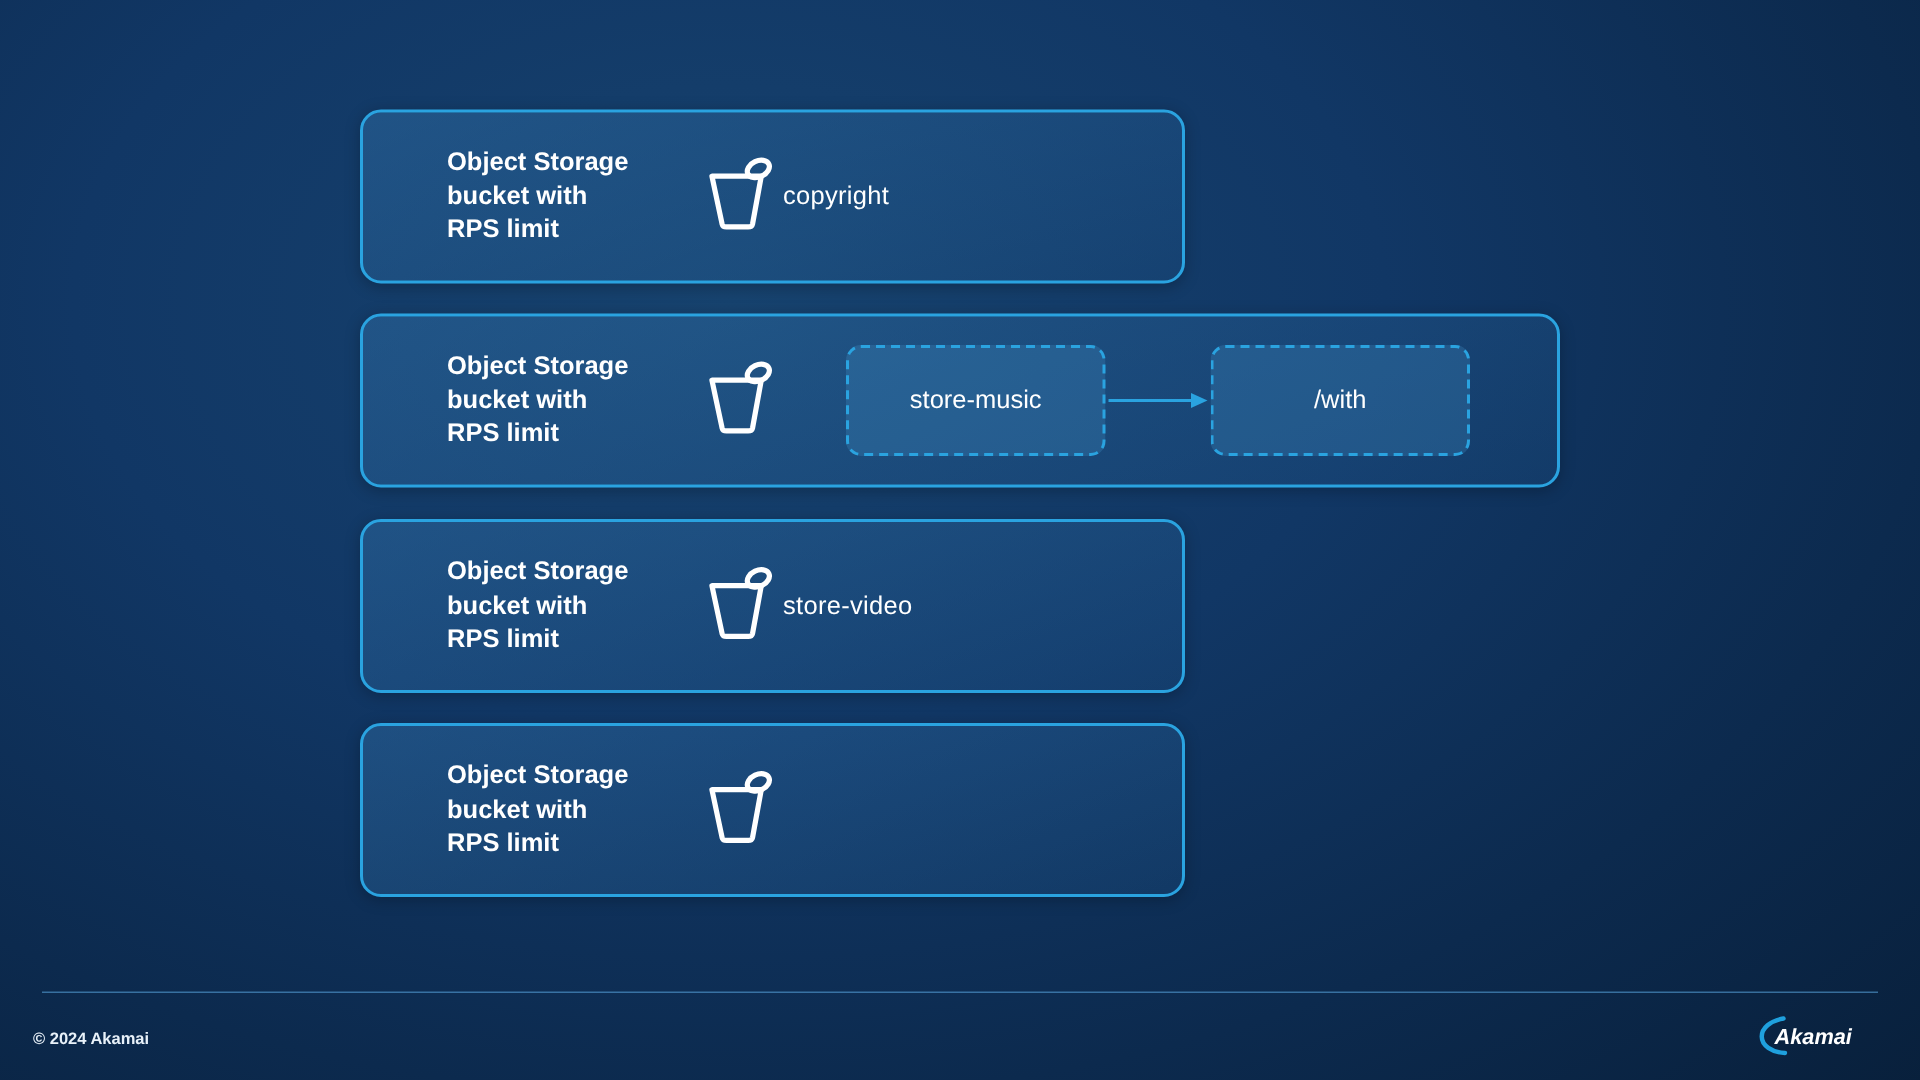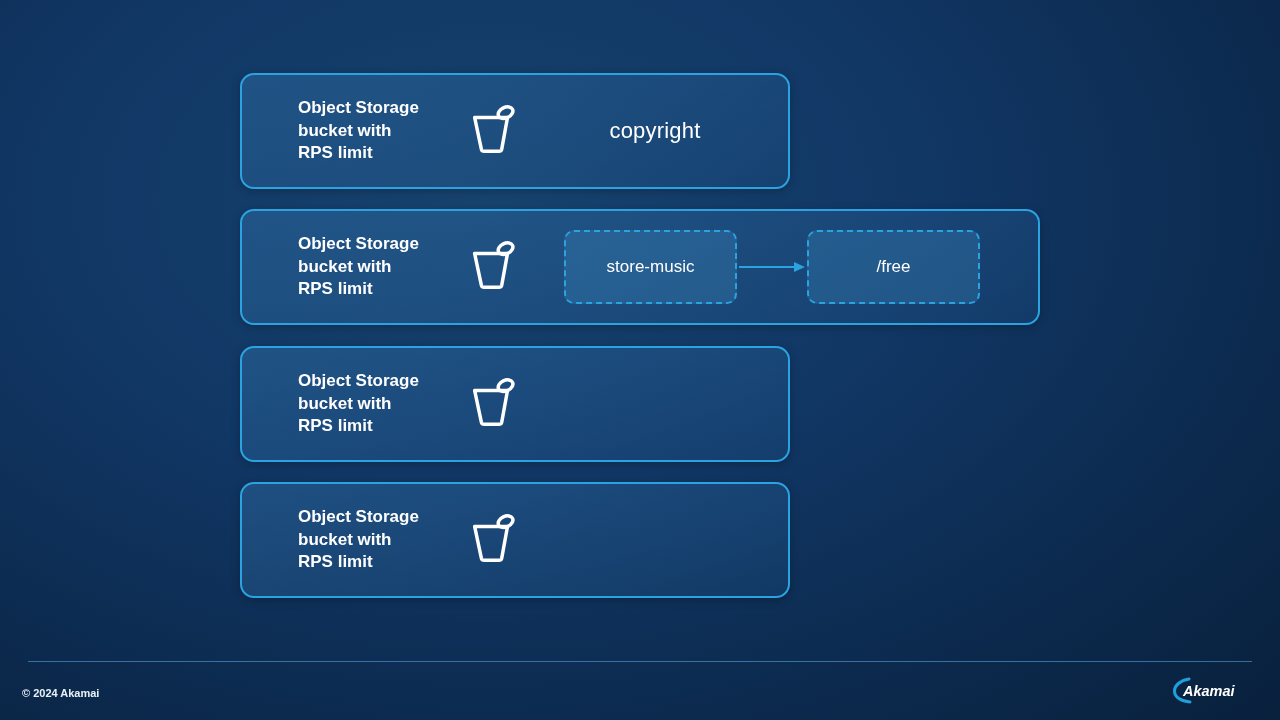--- a/index.html
+++ b/index.html
@@ -34,23 +34,23 @@
     line-height: 1.32;
     white-space: pre-line;
   }
   .bucket-icon {
     width: 58px; height: 58px;
     margin-left: 16px;
     flex: 0 0 auto;
   }
   .bucket-name {
     flex: 1;
-    text-align: center;
+    text-align: left;
     color: #ffffff;
-    font-size: 22px;
+    font-size: 17px;
     letter-spacing: 0.2px;
   }
   .node {
     width: 173px;
     height: 74px;
     margin-left: 42px;
     border: 2px dashed #2aa3e0;
     border-radius: 10px;
     background: rgba(70,150,205,0.26);
     display: flex;
@@ -102,31 +102,32 @@
 RPS limit</div>
     <svg class="bucket-icon" viewBox="0 0 60 60" fill="none" stroke="#ffffff" stroke-width="3.6" stroke-linecap="round" stroke-linejoin="round">
       <path d="M11 16 H45 L39 49 Q38.5 51 36 51 H21 Q18.5 51 18 49 Z"></path>
       <ellipse cx="43" cy="11" rx="8" ry="5.5" transform="rotate(-25 43 11)"></ellipse>
     </svg>
     <div class="node">store-music</div>
     <svg class="arrow" width="70" height="16" viewBox="0 0 70 16">
       <line x1="2" y1="8" x2="57" y2="8" stroke="#2aa3e0" stroke-width="2"></line>
       <path d="M57 3 L68 8 L57 13 Z" fill="#2aa3e0"></path>
     </svg>
-    <div class="node second">/free</div>
+    <div class="node second">/with</div>
   </div>
 
   <div class="card" style="left:240px; top:346px; width:550px; height:116px;">
     <div class="card-label">Object Storage
 bucket with
 RPS limit</div>
     <svg class="bucket-icon" viewBox="0 0 60 60" fill="none" stroke="#ffffff" stroke-width="3.6" stroke-linecap="round" stroke-linejoin="round">
       <path d="M11 16 H45 L39 49 Q38.5 51 36 51 H21 Q18.5 51 18 49 Z"></path>
       <ellipse cx="43" cy="11" rx="8" ry="5.5" transform="rotate(-25 43 11)"></ellipse>
     </svg>
+    <div class="bucket-name">store-video</div>
   </div>
 
   <div class="card" style="left:240px; top:482px; width:550px; height:116px;">
     <div class="card-label">Object Storage
 bucket with
 RPS limit</div>
     <svg class="bucket-icon" viewBox="0 0 60 60" fill="none" stroke="#ffffff" stroke-width="3.6" stroke-linecap="round" stroke-linejoin="round">
       <path d="M11 16 H45 L39 49 Q38.5 51 36 51 H21 Q18.5 51 18 49 Z"></path>
       <ellipse cx="43" cy="11" rx="8" ry="5.5" transform="rotate(-25 43 11)"></ellipse>
     </svg>

